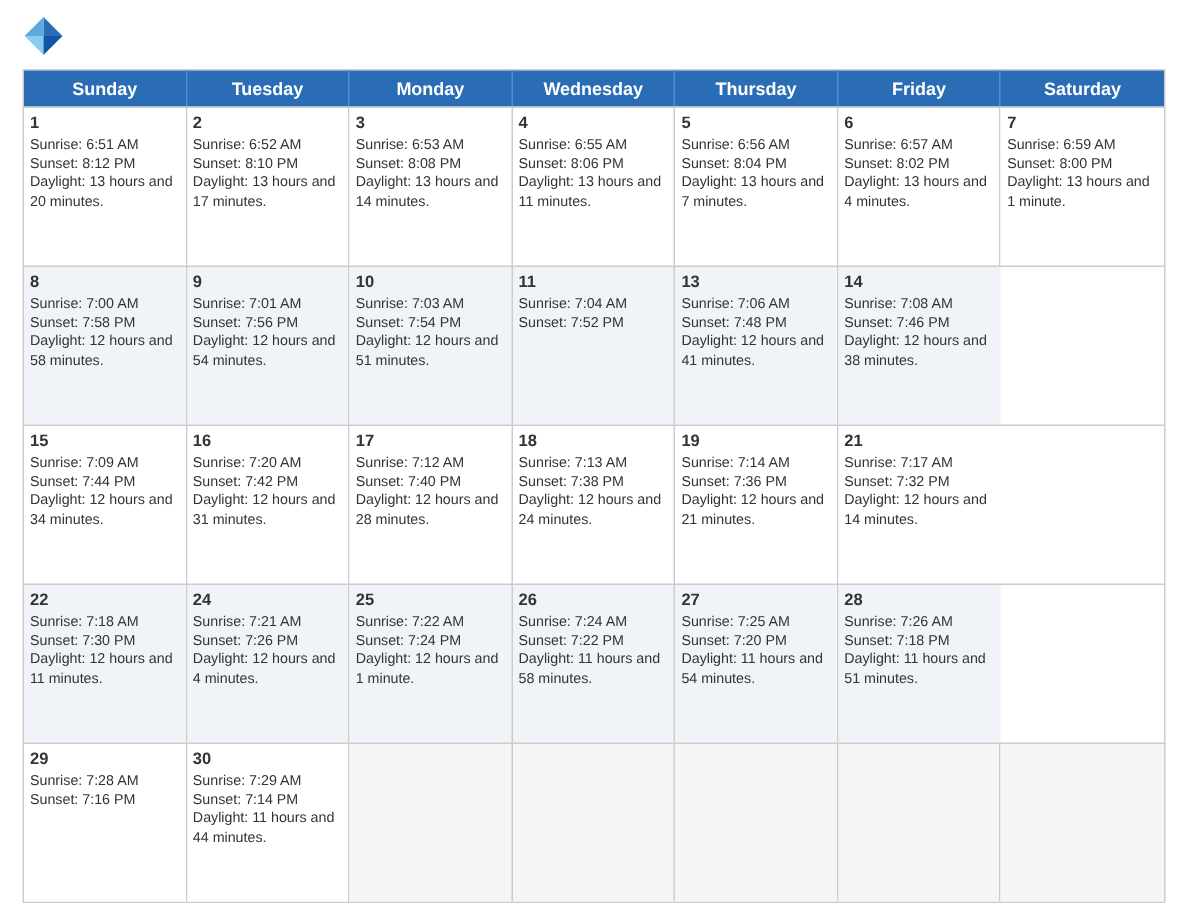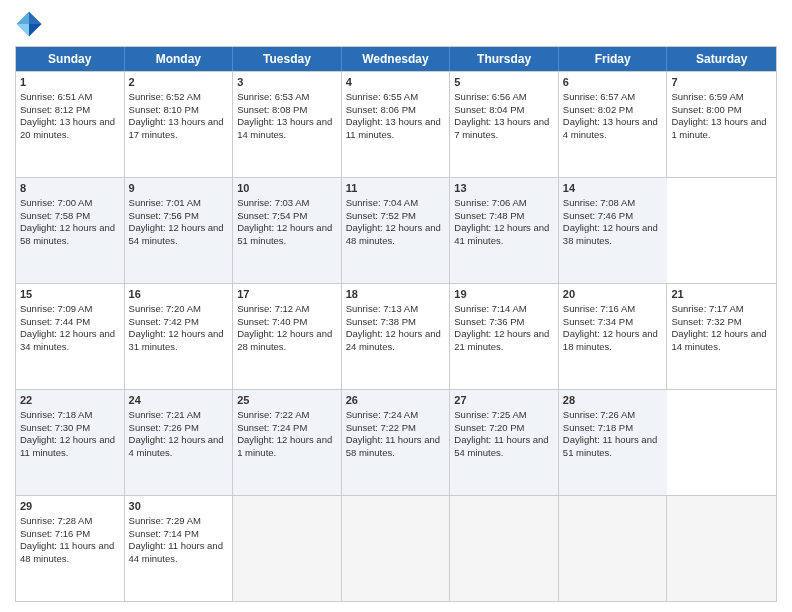--- a/index.html
+++ b/index.html
@@ -129,64 +129,63 @@
     </div>
     <div class="title-block">
       <div class="month-title"></div>
       <div class="location-subtitle"></div>
     </div>
   </div>
 
   <div class="calendar">
     <div class="cal-header">
     <div class="cal-header-cell">Sunday</div>
+        <div class="cal-header-cell">Tuesday</div>
         <div class="cal-header-cell">Monday</div>
-        <div class="cal-header-cell">Tuesday</div>
         <div class="cal-header-cell">Wednesday</div>
         <div class="cal-header-cell">Thursday</div>
         <div class="cal-header-cell">Friday</div>
         <div class="cal-header-cell">Saturday</div>
       </div>
     <div class="cal-body">
     <div class="cal-row">
           <div class="cal-cell"><span class="day-num">1</span><span>Sunrise: 6:51 AM</span><br><span>Sunset: 8:12 PM</span><br><span>Daylight: 13 hours and 20 minutes.</span></div>
           <div class="cal-cell"><span class="day-num">2</span><span>Sunrise: 6:52 AM</span><br><span>Sunset: 8:10 PM</span><br><span>Daylight: 13 hours and 17 minutes.</span></div>
           <div class="cal-cell"><span class="day-num">3</span><span>Sunrise: 6:53 AM</span><br><span>Sunset: 8:08 PM</span><br><span>Daylight: 13 hours and 14 minutes.</span></div>
           <div class="cal-cell"><span class="day-num">4</span><span>Sunrise: 6:55 AM</span><br><span>Sunset: 8:06 PM</span><br><span>Daylight: 13 hours and 11 minutes.</span></div>
           <div class="cal-cell"><span class="day-num">5</span><span>Sunrise: 6:56 AM</span><br><span>Sunset: 8:04 PM</span><br><span>Daylight: 13 hours and 7 minutes.</span></div>
           <div class="cal-cell"><span class="day-num">6</span><span>Sunrise: 6:57 AM</span><br><span>Sunset: 8:02 PM</span><br><span>Daylight: 13 hours and 4 minutes.</span></div>
           <div class="cal-cell"><span class="day-num">7</span><span>Sunrise: 6:59 AM</span><br><span>Sunset: 8:00 PM</span><br><span>Daylight: 13 hours and 1 minute.</span></div>
         </div>
         <div class="cal-row">
           <div class="cal-cell"><span class="day-num">8</span><span>Sunrise: 7:00 AM</span><br><span>Sunset: 7:58 PM</span><br><span>Daylight: 12 hours and 58 minutes.</span></div>
           <div class="cal-cell"><span class="day-num">9</span><span>Sunrise: 7:01 AM</span><br><span>Sunset: 7:56 PM</span><br><span>Daylight: 12 hours and 54 minutes.</span></div>
           <div class="cal-cell"><span class="day-num">10</span><span>Sunrise: 7:03 AM</span><br><span>Sunset: 7:54 PM</span><br><span>Daylight: 12 hours and 51 minutes.</span></div>
-          <div class="cal-cell"><span class="day-num">11</span><span>Sunrise: 7:04 AM</span><br><span>Sunset: 7:52 PM</span><br><span>Daylight: 12 hours and 48 minutes.</span></div>
+          <div class="cal-cell"><span class="day-num">11</span><span>Sunrise: 7:04 AM</span><br><span>Sunset: 7:52 PM</span><br></div>
           <div class="cal-cell"><span class="day-num">13</span><span>Sunrise: 7:06 AM</span><br><span>Sunset: 7:48 PM</span><br><span>Daylight: 12 hours and 41 minutes.</span></div>
           <div class="cal-cell"><span class="day-num">14</span><span>Sunrise: 7:08 AM</span><br><span>Sunset: 7:46 PM</span><br><span>Daylight: 12 hours and 38 minutes.</span></div>
         </div>
         <div class="cal-row">
           <div class="cal-cell"><span class="day-num">15</span><span>Sunrise: 7:09 AM</span><br><span>Sunset: 7:44 PM</span><br><span>Daylight: 12 hours and 34 minutes.</span></div>
           <div class="cal-cell"><span class="day-num">16</span><span>Sunrise: 7:20 AM</span><br><span>Sunset: 7:42 PM</span><br><span>Daylight: 12 hours and 31 minutes.</span></div>
           <div class="cal-cell"><span class="day-num">17</span><span>Sunrise: 7:12 AM</span><br><span>Sunset: 7:40 PM</span><br><span>Daylight: 12 hours and 28 minutes.</span></div>
           <div class="cal-cell"><span class="day-num">18</span><span>Sunrise: 7:13 AM</span><br><span>Sunset: 7:38 PM</span><br><span>Daylight: 12 hours and 24 minutes.</span></div>
           <div class="cal-cell"><span class="day-num">19</span><span>Sunrise: 7:14 AM</span><br><span>Sunset: 7:36 PM</span><br><span>Daylight: 12 hours and 21 minutes.</span></div>
-          <div class="cal-cell"><span class="day-num">20</span><span>Sunrise: 7:16 AM</span><br><span>Sunset: 7:34 PM</span><br><span>Daylight: 12 hours and 18 minutes.</span></div>
           <div class="cal-cell"><span class="day-num">21</span><span>Sunrise: 7:17 AM</span><br><span>Sunset: 7:32 PM</span><br><span>Daylight: 12 hours and 14 minutes.</span></div>
         </div>
         <div class="cal-row">
           <div class="cal-cell"><span class="day-num">22</span><span>Sunrise: 7:18 AM</span><br><span>Sunset: 7:30 PM</span><br><span>Daylight: 12 hours and 11 minutes.</span></div>
           <div class="cal-cell"><span class="day-num">24</span><span>Sunrise: 7:21 AM</span><br><span>Sunset: 7:26 PM</span><br><span>Daylight: 12 hours and 4 minutes.</span></div>
           <div class="cal-cell"><span class="day-num">25</span><span>Sunrise: 7:22 AM</span><br><span>Sunset: 7:24 PM</span><br><span>Daylight: 12 hours and 1 minute.</span></div>
           <div class="cal-cell"><span class="day-num">26</span><span>Sunrise: 7:24 AM</span><br><span>Sunset: 7:22 PM</span><br><span>Daylight: 11 hours and 58 minutes.</span></div>
           <div class="cal-cell"><span class="day-num">27</span><span>Sunrise: 7:25 AM</span><br><span>Sunset: 7:20 PM</span><br><span>Daylight: 11 hours and 54 minutes.</span></div>
           <div class="cal-cell"><span class="day-num">28</span><span>Sunrise: 7:26 AM</span><br><span>Sunset: 7:18 PM</span><br><span>Daylight: 11 hours and 51 minutes.</span></div>
         </div>
         <div class="cal-row">
-          <div class="cal-cell"><span class="day-num">29</span><span>Sunrise: 7:28 AM</span><br><span>Sunset: 7:16 PM</span><br><span>Daylight: 11 hours and 48 minutes.</span></div>
+          <div class="cal-cell"><span class="day-num">29</span><span>Sunrise: 7:28 AM</span><br><span>Sunset: 7:16 PM</span><br></div>
           <div class="cal-cell"><span class="day-num">30</span><span>Sunrise: 7:29 AM</span><br><span>Sunset: 7:14 PM</span><br><span>Daylight: 11 hours and 44 minutes.</span></div>
           <div class="cal-cell empty"></div>
           <div class="cal-cell empty"></div>
           <div class="cal-cell empty"></div>
           <div class="cal-cell empty"></div>
           <div class="cal-cell empty"></div>
         </div>
       </div>
   </div>
 </div>

